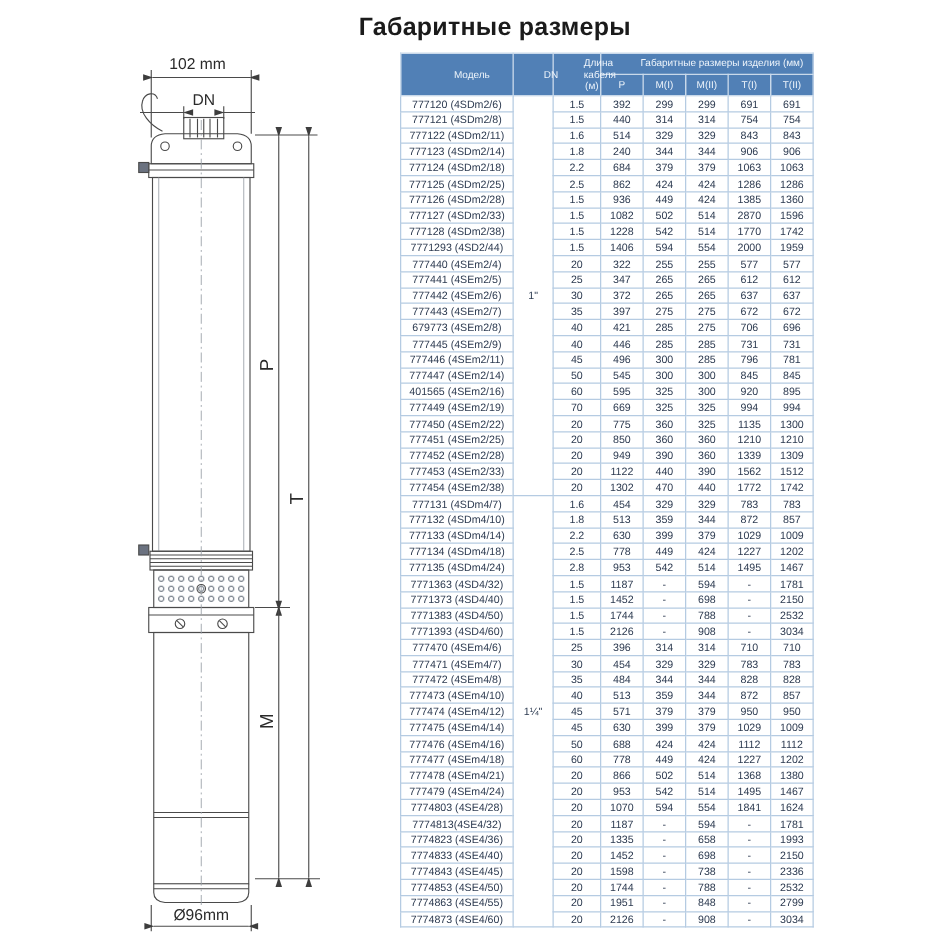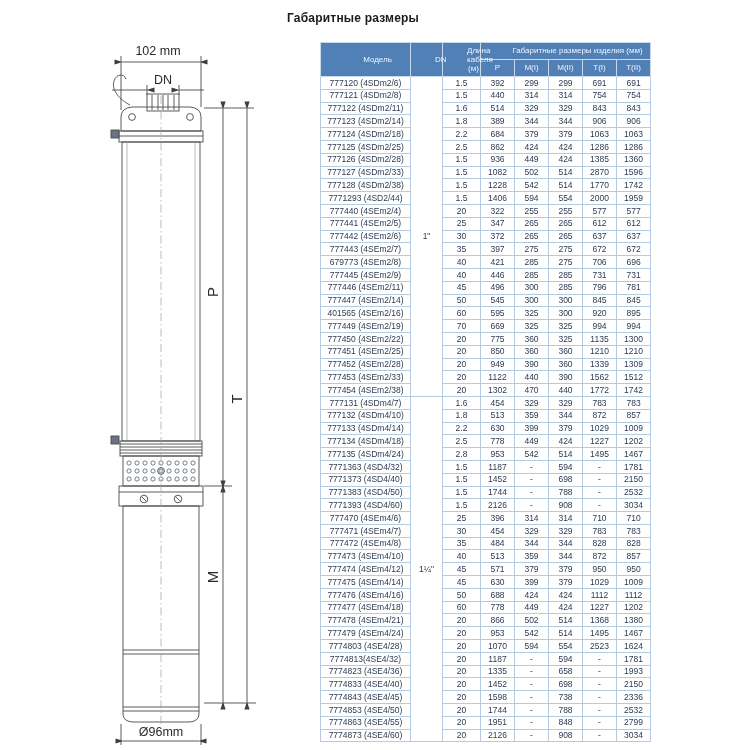--- a/index.html
+++ b/index.html
@@ -2,21 +2,21 @@
 <html><head>
 <meta charset="utf-8">
 <style>
   html,body{margin:0;padding:0;}
   body{
     width:750px;height:750px;position:relative;background:#ffffff;
     font-family:"Liberation Sans","DejaVu Sans",sans-serif;overflow:hidden;
   }
   .page-title{
     position:absolute;left:287px;top:11px;
-    font-size:12px;font-weight:600;color:#1b1b1b;letter-spacing:.2px;
+    font-size:20px;font-weight:600;color:#1b1b1b;letter-spacing:.2px;
   }
   
   table.dims{
     position:absolute;left:320px;top:42px;width:330px;
     border-collapse:collapse;table-layout:fixed;
   }
   table.dims th{
     background:#5180b6;color:#eef4fb;font-weight:normal;
     font-size:8px;line-height:1.15;text-align:center;
     border:1px solid #c9d9ea;padding:1px 0;
@@ -178,21 +178,21 @@
         <td>1.6</td>
         <td>514</td>
         <td>329</td>
         <td>329</td>
         <td>843</td>
         <td>843</td>
       </tr>
       <tr>
         <td>777123 (4SDm2/14)</td>
         <td>1.8</td>
-        <td>389</td>
+        <td>240</td>
         <td>344</td>
         <td>344</td>
         <td>906</td>
         <td>906</td>
       </tr>
       <tr>
         <td>777124 (4SDm2/18)</td>
         <td>2.2</td>
         <td>684</td>
         <td>379</td>
@@ -551,21 +551,21 @@
         <td>514</td>
         <td>1495</td>
         <td>1467</td>
       </tr>
       <tr>
         <td>7774803 (4SE4/28)</td>
         <td>20</td>
         <td>1070</td>
         <td>594</td>
         <td>554</td>
-        <td>2523</td>
+        <td>1841</td>
         <td>1624</td>
       </tr>
       <tr>
         <td>7774813(4SE4/32)</td>
         <td>20</td>
         <td>1187</td>
         <td>-</td>
         <td>594</td>
         <td>-</td>
         <td>1781</td>

